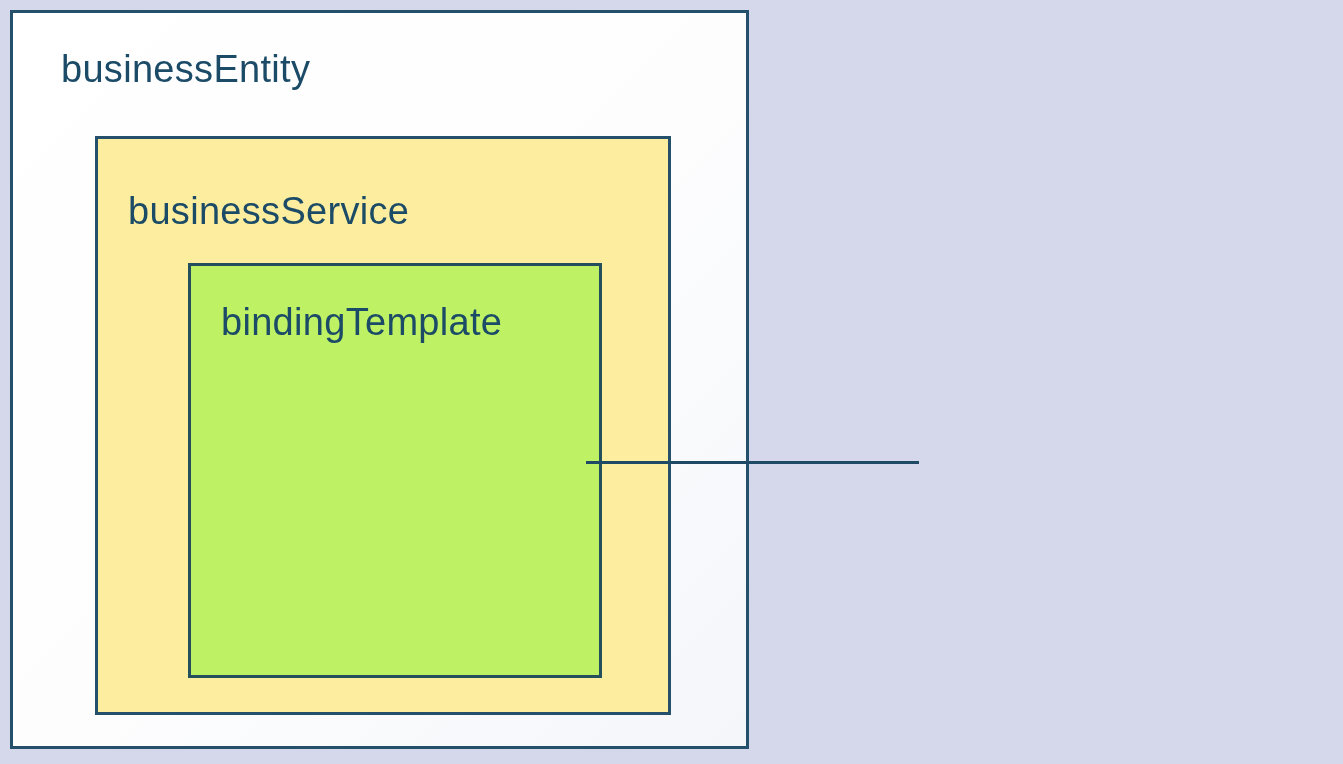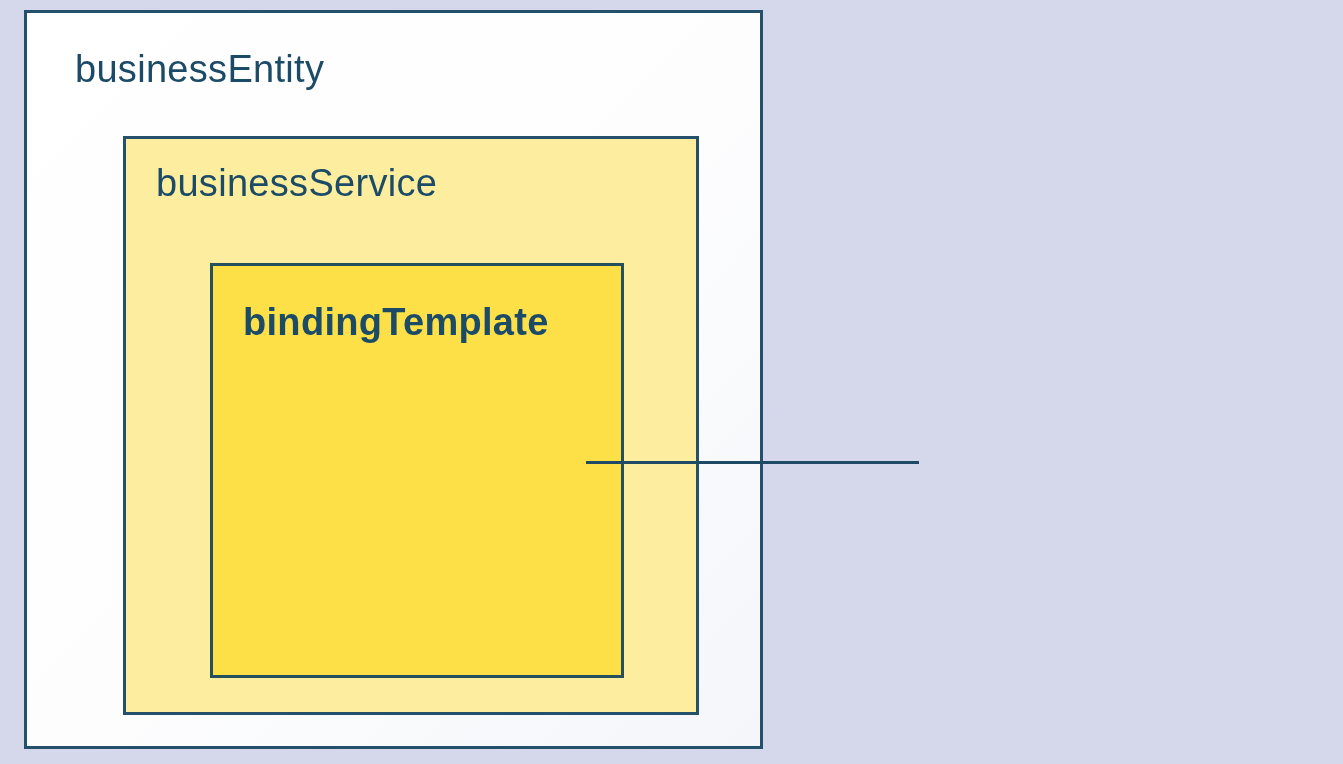--- a/index.html
+++ b/index.html
@@ -13,21 +13,20 @@
     position: relative;
     width: 1343px;
     height: 764px;
     background: #d4d8ea;
     overflow: hidden;
   }
   .node {
     position: absolute;
     box-sizing: border-box;
     border: 3px solid #24506b;
-    margin-left: 14px;
   }
   .node-label {
     color: #1c4b67;
     font-size: 38px;
     line-height: 1.1;
     letter-spacing: 0.3px;
     white-space: nowrap;
   }
   #business-entity-box {
     left: 10px;
@@ -40,30 +39,29 @@
     padding: 36px 0 0 48px;
   }
   #business-service-box {
     left: 82px;  
     top: 123px;
     width: 576px;
     height: 579px;
     background: #fcee9e;
   }
   #business-service-box > .node-label {
-    padding: 24px 0 0 30px;
+    padding: 52px 0 0 30px;
   }
   #binding-template-box {
-    left: 70px;  
+    left: 90px;  
     top: 124px;
     width: 414px;
     height: 415px;
-    background: #fde047;
+    background: #bef264;
     border-color: #24505e;
-    font-weight: bold;
   }
   #binding-template-box > .node-label {
     padding: 36px 0 0 30px;
   }
   #tmodel-box {
     left: 917px;
     top: 333px;
     width: 420px;
     height: 262px;
     background: #b5dbbb;

